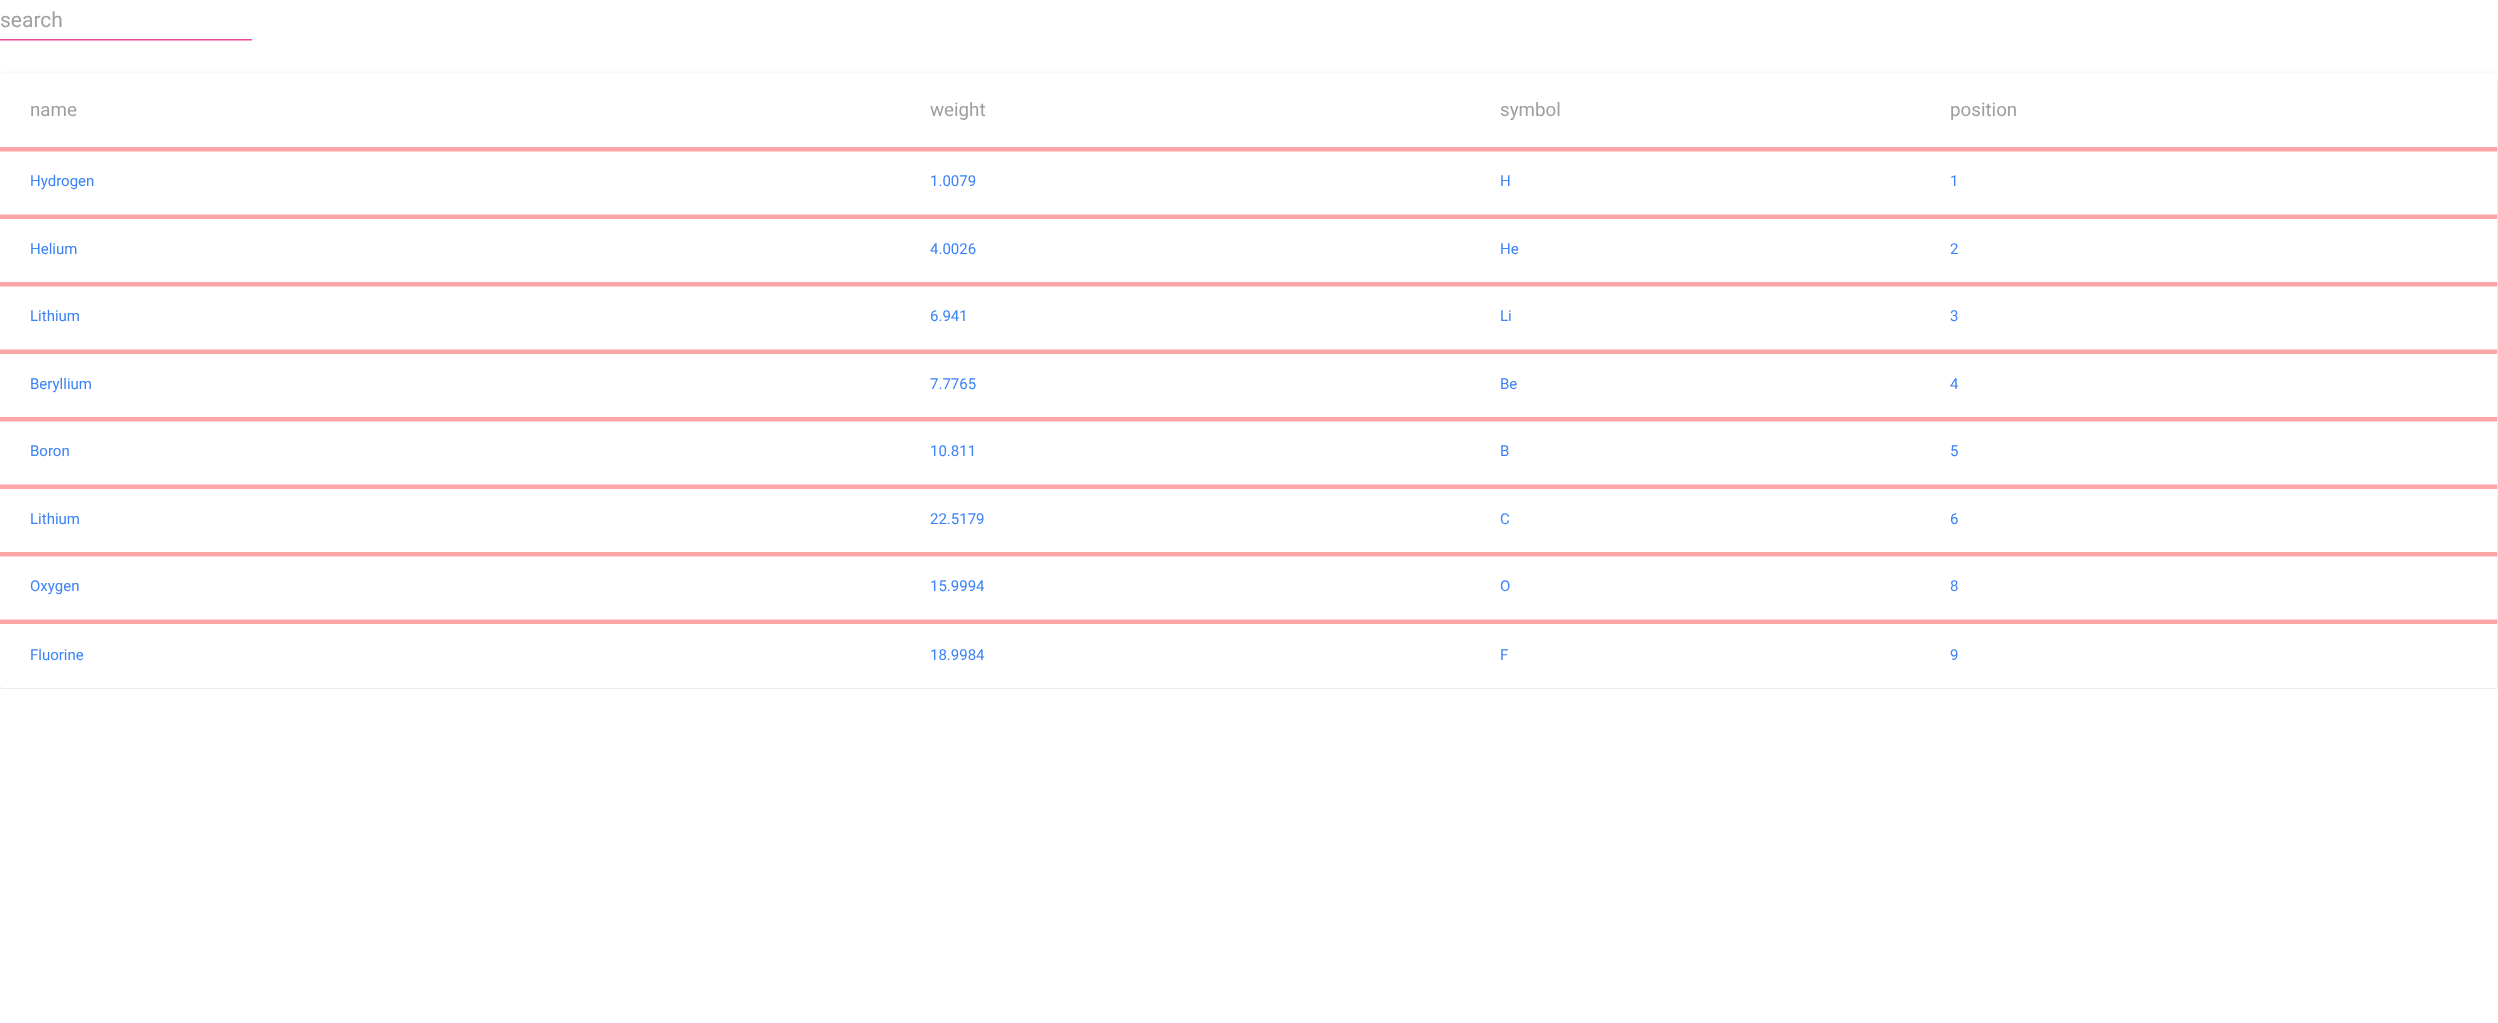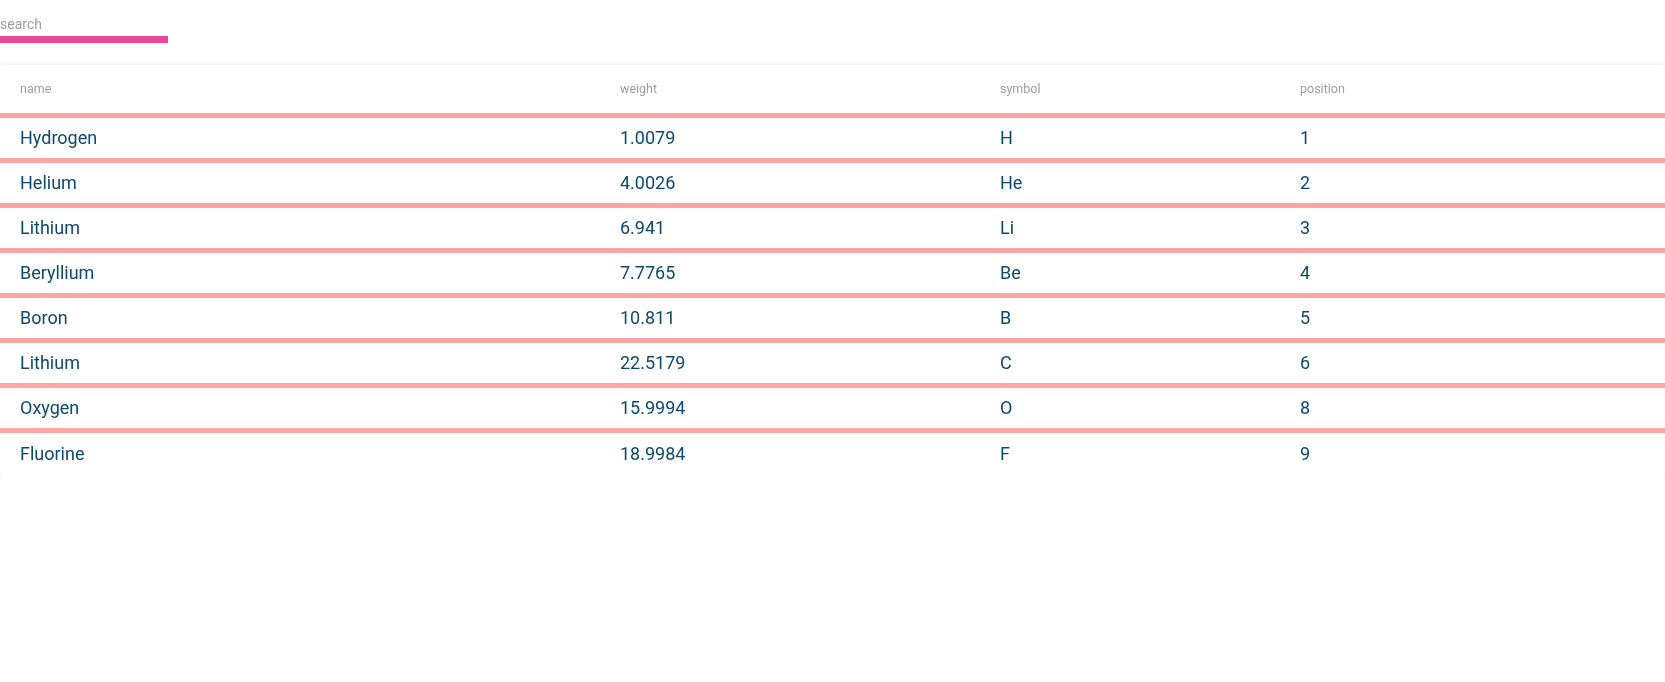--- a/index.html
+++ b/index.html
@@ -8,58 +8,58 @@
       font-size: 14px;
       color: #212121;
       background: #fff;
       width: 1665px;
     }
     .page { width: 100%; }
     .search-wrap { padding: 0; }
     .search-field {
       width: 168px;
       border: none;
-      border-bottom: 7px solid #ec4899;
+      border-bottom: 1px solid #ec4899;
       font-size: 14px;
       font-family: inherit;
       outline: none;
-      padding: 16px 0 4px 0;
+      padding: 6px 0 4px 0;
       background: transparent;
       color: #212121;
     }
     .search-field::placeholder { color: #9e9e9e; }
 
     .table-container {
       margin-top: 22px;
       width: 100%;
       background: #fff;
       box-shadow: 0 3px 6px rgba(0,0,0,0.16), 0 3px 6px rgba(0,0,0,0.10);
       border-radius: 2px;
     }
     table {
       width: 100%;
       border-collapse: collapse;
       table-layout: fixed;
     }
     th, td {
       text-align: left;
       padding: 0 20px;
-      border-bottom: 5px solid #fca5a5;
+      border-bottom: 3px solid #fca5a5;
       vertical-align: middle;
     }
     thead th {
       height: 50px;
       font-weight: 400;
       font-size: 12.5px;
       color: #9e9e9e;
     }
     tbody td {
       height: 45px;
-      font-size: 18px;
-      color: #0c4a6e;
+      font-size: 10px;
+      color: #3b82f6;
     }
     tbody tr:last-child td { border-bottom: none; }
 
     col.col-name     { width: 600px; }
     col.col-weight   { width: 380px; }
     col.col-symbol   { width: 300px; }
     col.col-position { width: auto; }
   </style>
 </head>
 <body>

